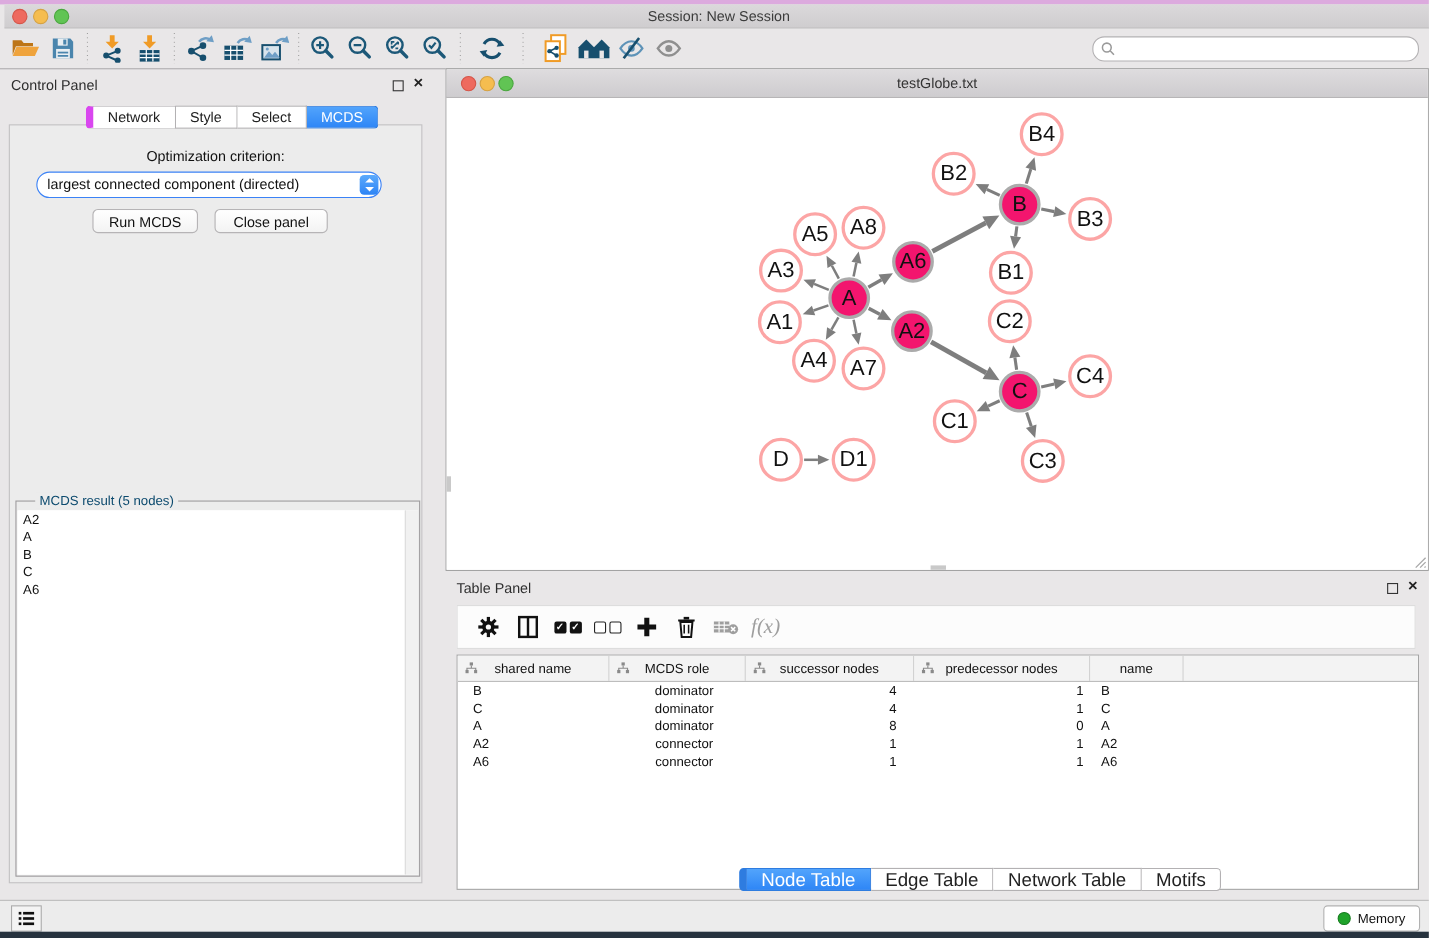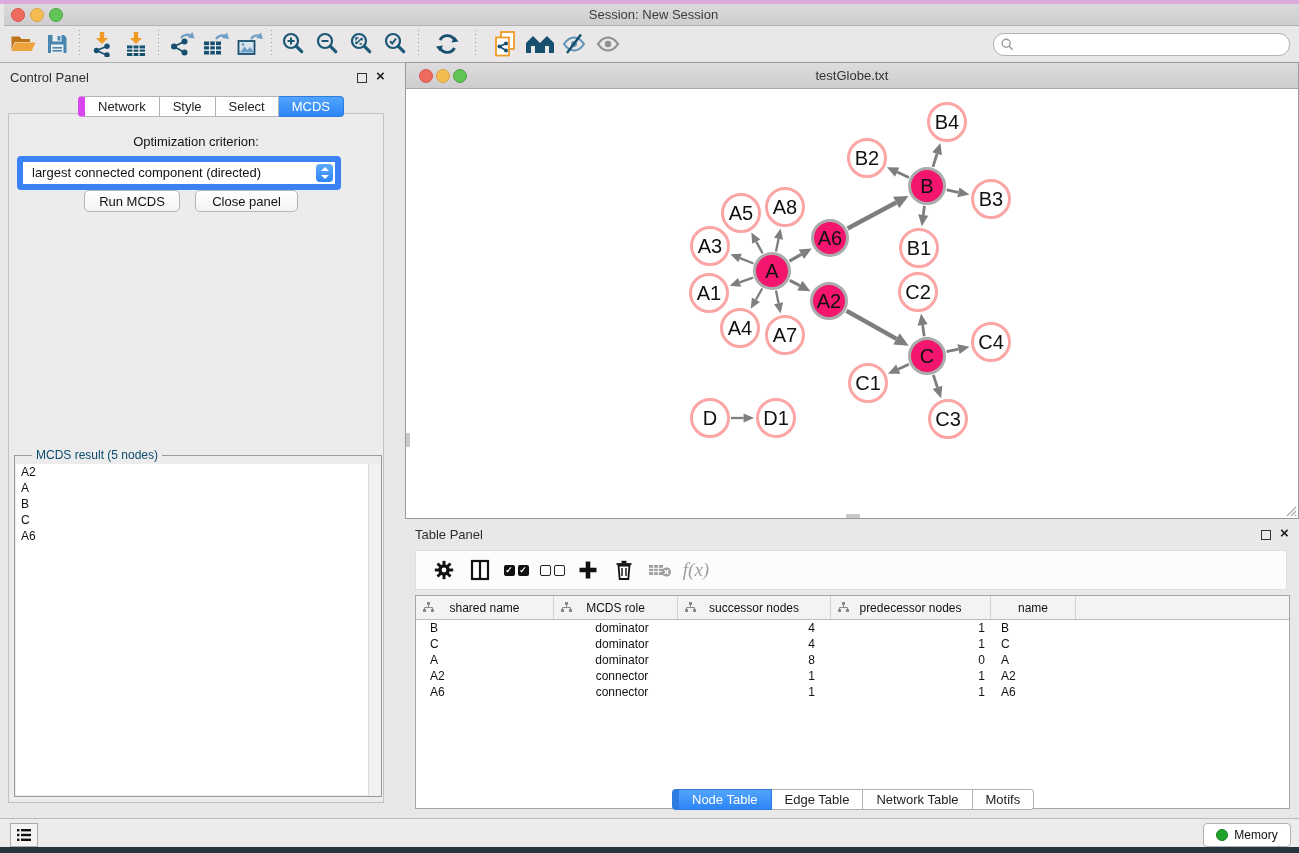--- a/index.html
+++ b/index.html
@@ -43,22 +43,22 @@
   #cp-tabs{position:absolute;left:78px;top:34px;z-index:3;}
   .seg{height:21px;background:#fff;border:1px solid #b3b1b3;border-left:none;font-size:13px;color:#222;
     padding:0 13px;line-height:19px;cursor:default;font-family:"Liberation Sans",sans-serif;}
   .seg:first-child{border-left:7px solid #d946ef;border-radius:4px 0 0 4px;}
   .seg:last-child{border-radius:0 4px 4px 0;}
   .seg.active{background:linear-gradient(#52a4fc,#2e86f6);border-color:#2e7ce0;color:#fff;}
 
   #cp-content{position:absolute;left:8px;top:51px;width:374px;height:688px;background:#ececec;
     border:1px solid #c3c1c3;}
   #opt-label{position:absolute;left:0;width:100%;top:72px;text-align:center;font-size:13px;color:#111;}
-  #criterion{position:absolute;left:17px;top:94px;width:312px;height:22px;background:#fff;
-    border:6px solid #3b82f6;border-radius:4px;}
+  #criterion{position:absolute;left:33px;top:94px;width:312px;height:22px;background:#fff;
+    border:1px solid #3b82f6;border-radius:12px;}
   #criterion .val{position:absolute;left:9px;top:0;line-height:22px;font-size:13px;color:#111;white-space:nowrap;}
   #criterion .spin{position:absolute;right:2px;top:2px;width:17px;height:18px;border-radius:4px;
     background:linear-gradient(#5caafc,#2d84f5);}
   #criterion .spin i{position:absolute;left:4.5px;width:0;height:0;border-left:4px solid transparent;border-right:4px solid transparent;}
   #criterion .spin i.up{top:3px;border-bottom:4.5px solid #fff;}
   #criterion .spin i.dn{bottom:3px;border-top:4.5px solid #fff;}
   .cp-btn{position:absolute;top:128px;height:22px;background:linear-gradient(#ffffff,#f3f3f3);
     border:1px solid #b6b4b6;border-radius:5px;font-size:13px;color:#111;
     font-family:"Liberation Sans",sans-serif;line-height:20px;}
   #run-btn{left:84px;width:96px;}
@@ -109,21 +109,21 @@
     border-right:1px solid #d2d2d2;}
   .th:last-child{border-right:none;}
   .th svg{position:absolute;left:7px;top:6px;}
   .tbl-row{display:grid;grid-template-columns:138px 124px 153px 160px 85px 1fr;height:16px;}
   .td{font-size:12px;color:#111;line-height:16px;white-space:nowrap;overflow:hidden;}
   .td.c0{padding-left:14px;} .td.c1{padding-left:12px;text-align:center;}
   .td.c2{text-align:right;padding-right:16px;} .td.c3{text-align:right;padding-right:6px;}
   .td.c4{padding-left:10px;}
 
   #tp-tabs{position:absolute;left:267px;top:270px;}
-  #tp-tabs .seg{font-size:13px;}
+  #tp-tabs .seg{font-size:17px;}
 
   
   #status-bar{position:absolute;left:0;top:818px;width:1299px;height:29px;background:#ececec;
     border-top:1px solid #bcbcbc;}
   #list-btn{position:absolute;left:10px;top:4px;width:26px;height:22px;background:#f4f4f4;
     border:1px solid #ababab;display:flex;align-items:center;justify-content:center;}
   #memory-btn{position:absolute;right:8px;top:4px;width:86px;height:22px;background:#fff;
     border:1px solid #b1b1b1;border-radius:4px;display:flex;align-items:center;justify-content:center;gap:6px;text-align:center;}
   #memory-dot{width:10px;height:10px;border-radius:50%;background:#1fa32a;border:1px solid #157d1e;}
   #memory-label{font-size:12px;color:#111;}

